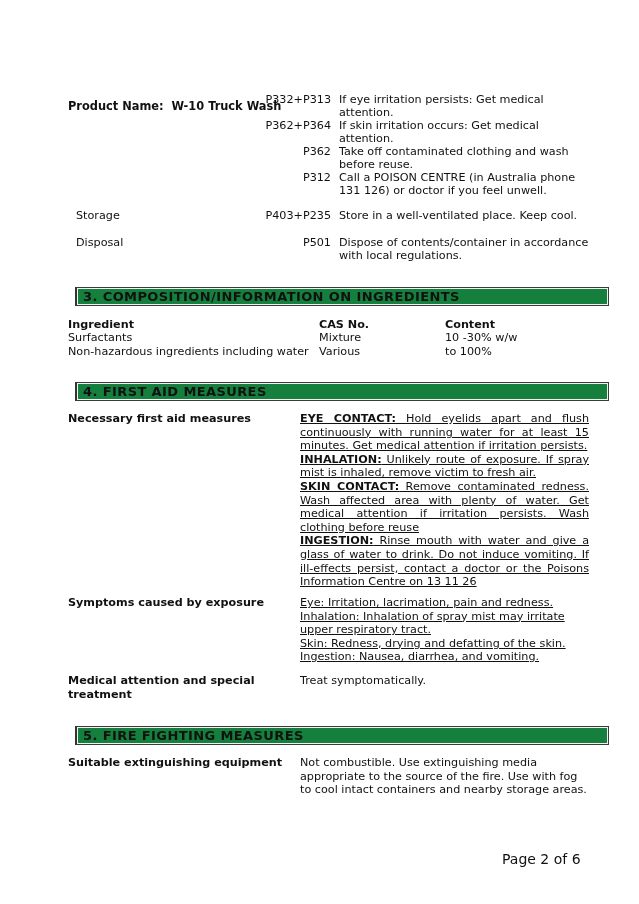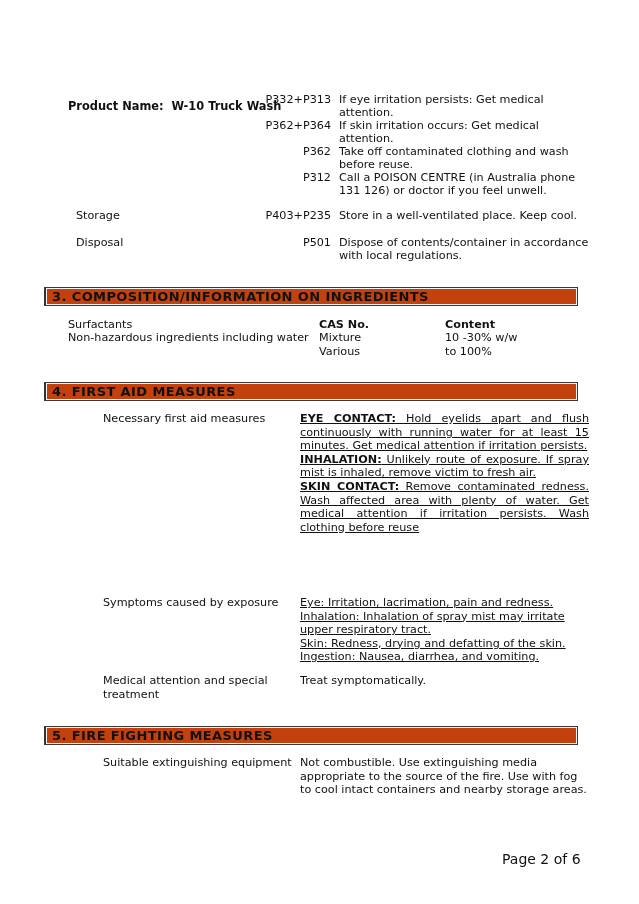--- a/index.html
+++ b/index.html
@@ -7,29 +7,29 @@
     width: 639px; height: 904px; position: relative; overflow: hidden;
     font-family: "DejaVu Sans", sans-serif; color: #111; font-size: 11.2px;
   }
   .abs { position: absolute; }
   .bold { font-weight: bold; }
   .product { left: 68px; top: 51px; font-weight: bold; font-size: 11.4px; margin-top: 48px; }
   .pcode { text-align: right; width: 86px; left: 245px; }
   .ptext { left: 339px; width: 250px; line-height: 13.2px; }
   .label-plain { left: 76px; }
   .section-hdr {
-    left: 44px; width: 531px; height: 17px;
-    background: #c2410c; border: 1px solid #3a3a3a;
+    left: 75px; width: 531px; height: 17px;
+    background: #15803d; border: 1px solid #3a3a3a;
     box-shadow: inset 1px 1px 0 #f2f2f2, inset -1px -1px 0 #f2f2f2;
     border-left: 2px solid #333;
   }
   .section-hdr span {
     position: absolute; left: 6px; top: 1px; font-weight: bold; font-size: 13px; letter-spacing: 0.4px;
   }
-  .row-label { left: 68px; font-weight: normal; line-height: 13.5px; width: 200px; margin-left: 35px; }
+  .row-label { left: 68px; font-weight: bold; line-height: 13.5px; width: 200px; }
   .row-text { left: 300px; width: 289px; line-height: 13.6px; text-align: justify; }
   .row-text-left { left: 300px; width: 292px; line-height: 13.6px; }
   .row-text p, .row-text-left p { margin: 0; text-decoration: underline; }
   .ing-col { line-height: 13.3px; }
   .ing-col div { white-space: nowrap; }
   .page-no { left: 502px; top: 851px; font-size: 14px; }
 </style>
 </head>
 <body>
 
@@ -56,20 +56,21 @@
 
 <div class="abs label-plain" style="top:236px">Disposal</div>
 <div class="abs pcode" style="top:236px">P501</div>
 <div class="abs ptext" style="top:236px">Dispose of contents/container in accordance with local regulations.</div>
 
 <div class="abs section-hdr" style="top:287px">
   <span>3.  COMPOSITION/INFORMATION ON INGREDIENTS</span>
 </div>
 
 <div class="abs ing-col" style="left:68px;top:318px">
+  <div class="bold">Ingredient</div>
   <div>Surfactants</div>
   <div>Non-hazardous ingredients including water</div>
 </div>
 <div class="abs ing-col" style="left:319px;top:318px">
   <div class="bold">CAS No.</div>
   <div>Mixture</div>
   <div>Various</div>
 </div>
 <div class="abs ing-col" style="left:445px;top:318px">
   <div class="bold">Content</div>
@@ -79,20 +80,21 @@
 
 <div class="abs section-hdr" style="top:382px">
   <span>4.  FIRST AID MEASURES</span>
 </div>
 
 <div class="abs row-label" style="top:412px">Necessary first aid measures</div>
 <div class="abs row-text" style="top:412px">
   <p><b>EYE CONTACT:</b><span>  Hold eyelids apart and flush continuously with running water for at least 15 minutes.  Get medical attention if irritation persists.</span></p>
   <p><b>INHALATION:</b><span> Unlikely route of exposure. If spray mist is inhaled, remove victim to fresh air.</span></p>
   <p><b>SKIN CONTACT:</b><span>  Remove contaminated redness. Wash affected area with plenty of water. Get medical attention if irritation persists. Wash clothing before reuse</span></p>
+  <p style="text-align:justify"><b>INGESTION:</b><span>  Rinse mouth with water and give a glass of water to drink.  Do not induce vomiting.  If ill-effects persist, contact a doctor or the Poisons Information Centre on 13 11 26</span></p>
 </div>
 
 <div class="abs row-label" style="top:596px">Symptoms caused by exposure</div>
 <div class="abs row-text-left" style="top:596px">
   <p>Eye: Irritation, lacrimation, pain and redness.</p>
   <p>Inhalation: Inhalation of spray mist may irritate upper respiratory tract.</p>
   <p>Skin: Redness, drying and defatting of the skin.</p>
   <p>Ingestion: Nausea, diarrhea, and vomiting.</p>
 </div>
 

